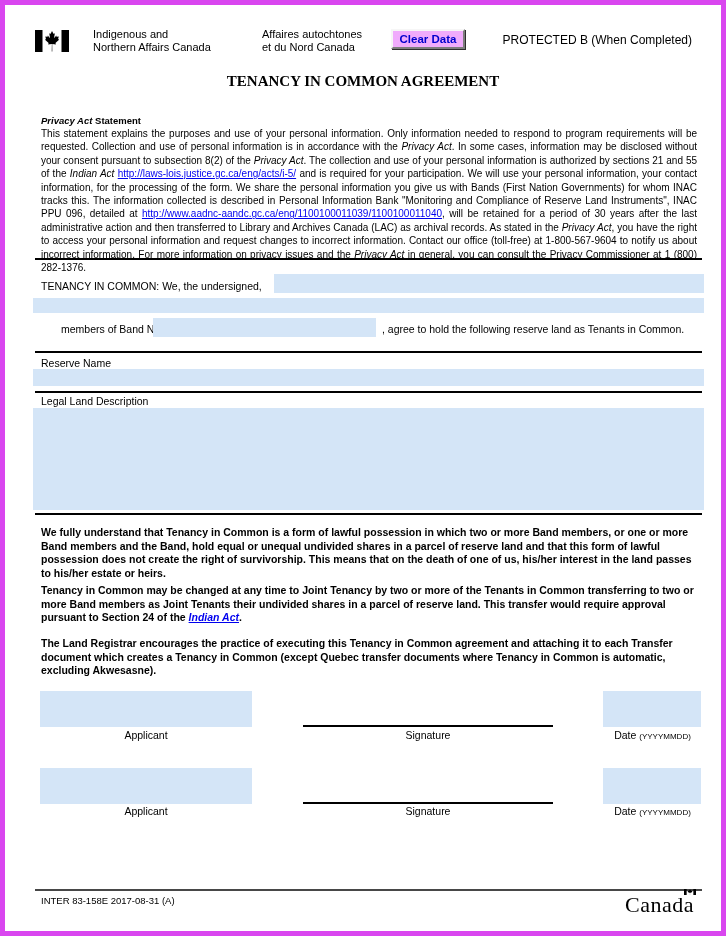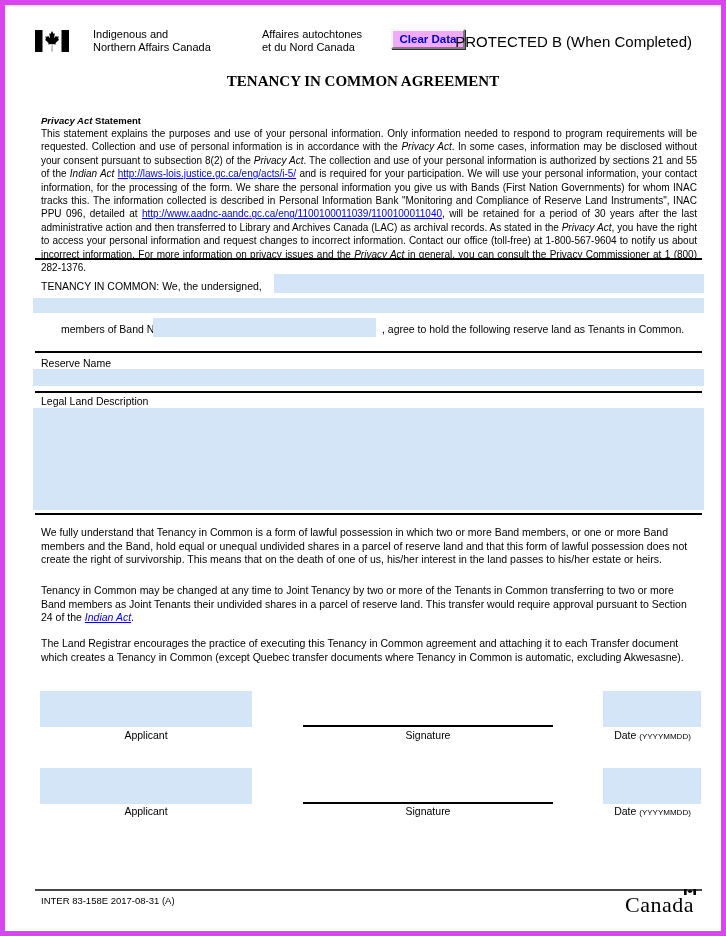--- a/index.html
+++ b/index.html
@@ -1,29 +1,29 @@
 <!DOCTYPE html>
 <html><head>
 <meta charset="utf-8">
 <style>
   html,body{margin:0;padding:0;background:#e8e8e8;}
   .page{position:relative;width:726px;height:936px;background:#fff;border:5px solid #d946ef;
         box-sizing:border-box;font-family:"Liberation Sans",sans-serif;color:#000;overflow:hidden;}
   .abs{position:absolute;}
   .dept{font-size:11px;line-height:13px;}
-  .protected{font-size:15px;}
+  .protected{font-size:12px;}
   .title{left:0;right:0;top:68px;text-align:center;font-size:15px;font-weight:bold;font-family:Liberation Serif, serif;}
   .priv-head{left:36px;top:110px;font-size:9.5px;font-weight:bold;}
   .priv-body{left:36px;top:122px;width:656px;font-size:10px;line-height:13.4px;text-align:justify;}
   .rule{background:#000;height:2px;left:30px;width:667px;}
   .flabel{font-size:10.5px;}
   .ffield{background:#d4e5f7;border:none;outline:none;font-family:"Liberation Sans",sans-serif;
           font-size:10.5px;padding:0 3px;box-sizing:border-box;}
   textarea.ffield{resize:none;padding:2px 3px;}
-  .para{left:36px;width:660px;font-size:10.5px;line-height:13.5px;}
+  .para{left:36px;width:660px;font-size:10.5px;line-height:13.5px;font-weight:bold;}
   .siglab{font-size:10.5px;text-align:center;}
   .sigline{background:#000;height:2px;}
   .datefmt{font-size:8px;}
   .it{font-style:italic;}
   .lnk{color:#0000ee;text-decoration:underline;cursor:pointer;}
   .clear-btn{left:386px;top:24px;width:74px;height:20px;background:#f0abfc;
              border-top:2px solid #f6f6f6;border-left:2px solid #f6f6f6;
              border-right:2px solid #7d7d7d;border-bottom:2px solid #7d7d7d;
              box-shadow:1px 1px 0 #2e2e2e;color:#0000cc;font-weight:bold;font-size:11.5px;
              font-family:Liberation Sans, sans-serif;padding:0;line-height:15px;cursor:pointer;}

